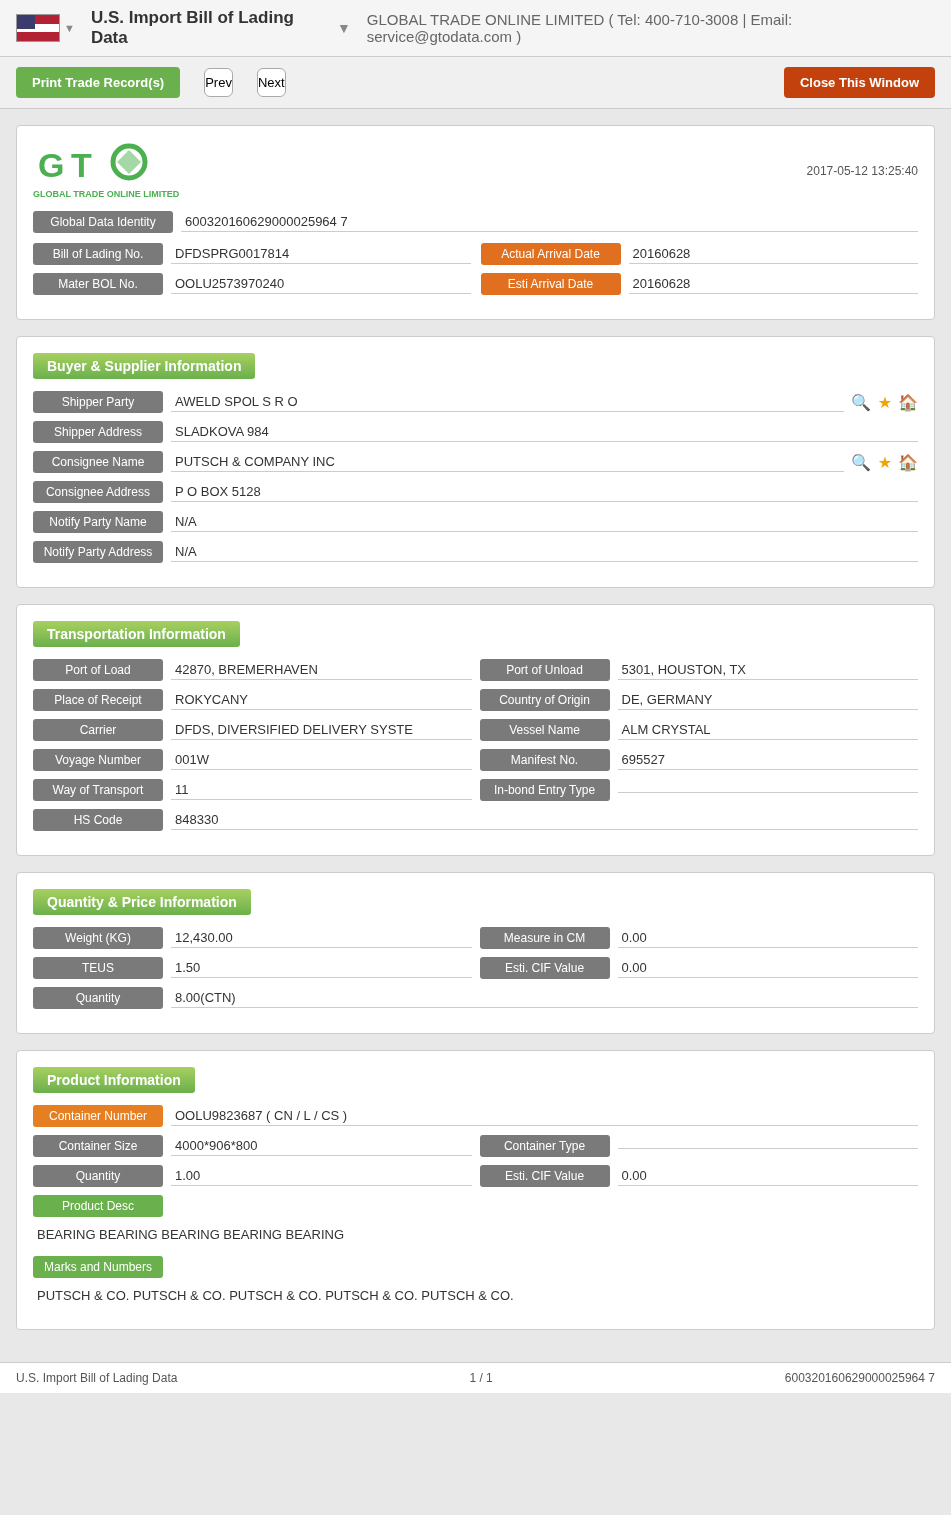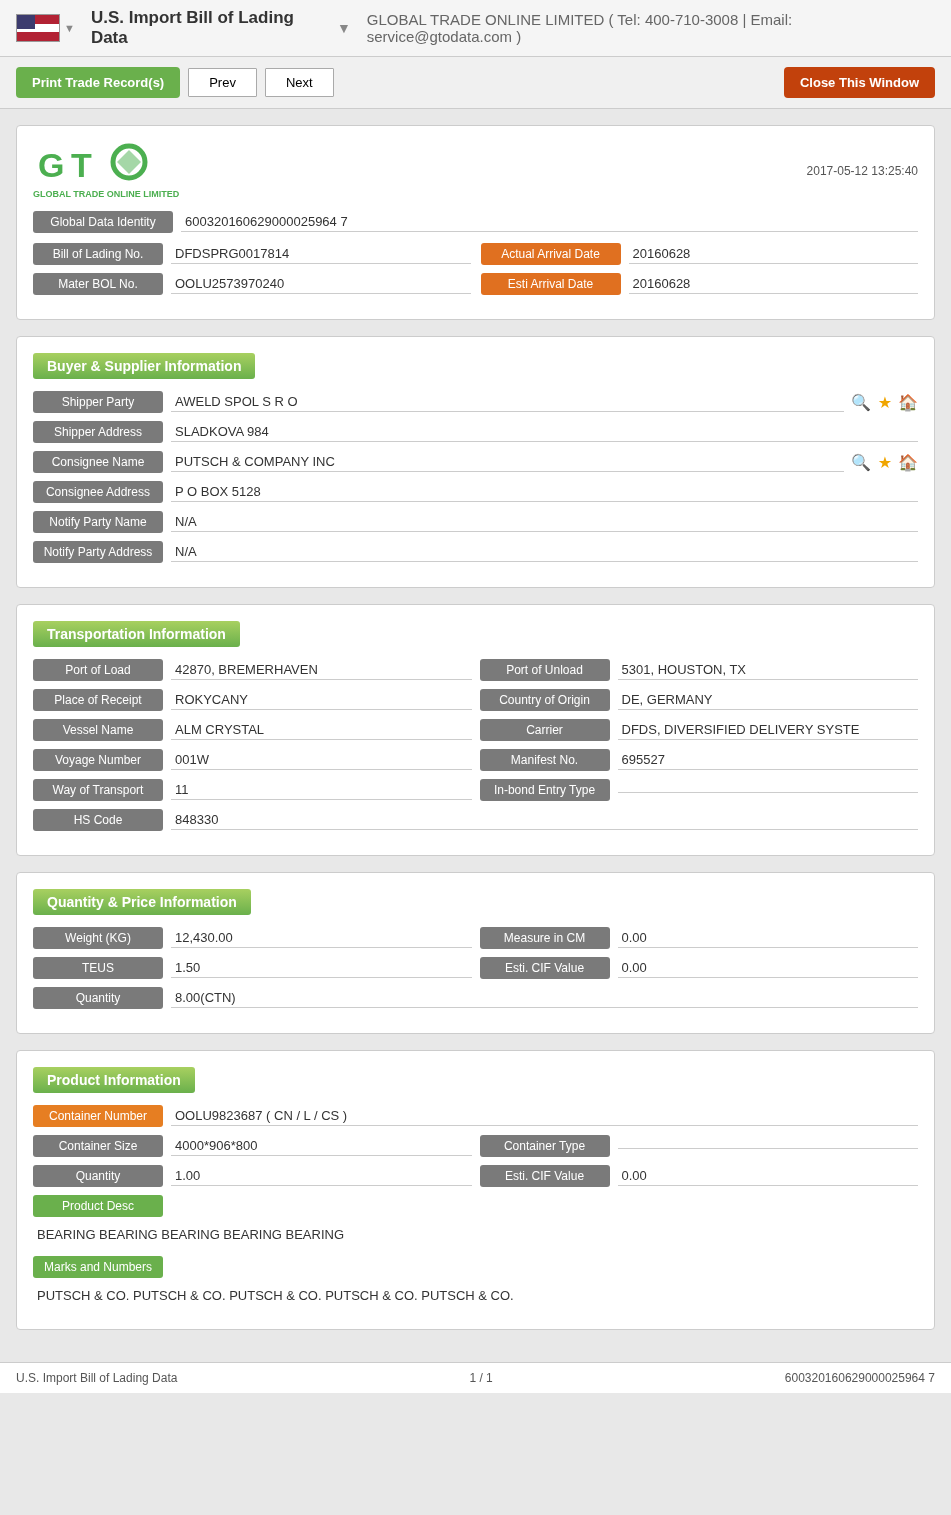--- a/index.html
+++ b/index.html
@@ -4,21 +4,21 @@
   <style>
     * { box-sizing: border-box; margin: 0; padding: 0; }
     body { font-family: Arial, sans-serif; font-size: 13px; background: #e8e8e8; color: #333; }
 
     .top-bar { display: flex; align-items: center; padding: 8px 16px; background: #f5f5f5; border-bottom: 1px solid #ccc; }
     .flag-icon { width: 44px; height: 28px; background: linear-gradient(180deg, #B22234 33%, #fff 33%, #fff 66%, #B22234 66%); border: 1px solid #999; position: relative; overflow: hidden; flex-shrink: 0; }
     .flag-icon::after { content: ''; position: absolute; top: 0; left: 0; width: 18px; height: 14px; background: #3C3B6E; }
 
     .toolbar { display: flex; align-items: center; padding: 10px 16px; background: #f0f0f0; border-bottom: 1px solid #ccc; }
     .btn-print { background: #6ab04c; color: white; border: none; padding: 8px 16px; border-radius: 4px; cursor: pointer; font-size: 13px; font-weight: bold; }
-    .btn-nav { background: white; border: 1px solid #aaa; padding: 6px 20px; cursor: pointer; font-size: 13px; margin-left: 8px; border-radius: 1px; }
+    .btn-nav { background: white; border: 1px solid #aaa; padding: 6px 0; cursor: pointer; font-size: 13px; margin-left: 24px; border-radius: 6px; }
     .btn-nav:first-of-type { margin-left: 32px; }
     .btn-close { background: #c2410c; color: white; border: none; padding: 8px 16px; border-radius: 4px; cursor: pointer; font-size: 13px; font-weight: bold; margin-left: auto; }
 
     .main-content { padding: 16px; background: #e8e8e8; }
 
     .card { background: white; border: 1px solid #ccc; border-radius: 4px; margin-bottom: 16px; padding: 16px; }
 
     .card-header-row { display: flex; justify-content: space-between; align-items: center; margin-bottom: 12px; }
     .timestamp { font-size: 12px; color: #555; }
     .label-badge { background: #7a7a7a; color: white; padding: 4px 10px; border-radius: 3px; font-size: 12px; min-width: 130px; text-align: center; flex-shrink: 0; }
@@ -195,26 +195,26 @@
       </div>
       <div class="field-group" style="flex:1;">
         <span class="field-label">Country of Origin</span>
         <span class="field-value">DE, GERMANY</span>
       </div>
     </div>
 
     
     <div class="two-col">
       <div class="field-group" style="flex:1;">
+        <span class="field-label">Carrier</span>
+        <span class="field-value">DFDS, DIVERSIFIED DELIVERY SYSTE</span>
+      </div>
+      <div class="field-group" style="flex:1;">
         <span class="field-label">Vessel Name</span>
         <span class="field-value">ALM CRYSTAL</span>
-      </div>
-      <div class="field-group" style="flex:1;">
-        <span class="field-label">Carrier</span>
-        <span class="field-value">DFDS, DIVERSIFIED DELIVERY SYSTE</span>
       </div>
     </div>
 
     
     <div class="two-col">
       <div class="field-group" style="flex:1;">
         <span class="field-label">Voyage Number</span>
         <span class="field-value">001W</span>
       </div>
       <div class="field-group" style="flex:1;">

